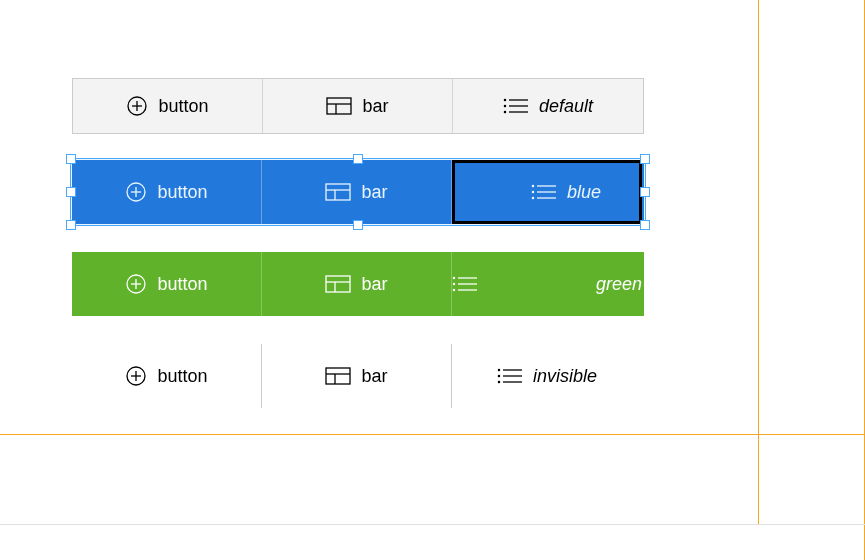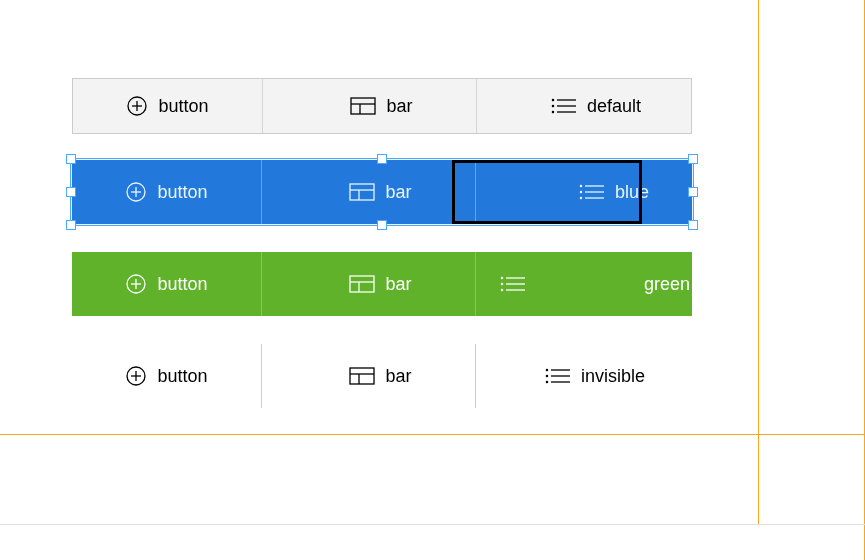--- a/index.html
+++ b/index.html
@@ -7,23 +7,23 @@
 
   .canvas { position: absolute; left: 0; top: 0; width: 865px; height: 560px; }
 
   .guide-v1 { position: absolute; left: 758px; top: 0; width: 0; height: 525px; border-left: 1px solid #f5a623; }
   .guide-v2 { position: absolute; left: 864px; top: 0; width: 0; height: 560px; border-left: 1px solid #f5a623; }
   .guide-h1 { position: absolute; left: 0; top: 434px; width: 865px; height: 0; border-top: 1px solid #f5a623; }
   .guide-h2 { position: absolute; left: 0; top: 524px; width: 865px; height: 0; border-top: 1px solid #e0e0e0; }
 
   .groups { position: absolute; left: 72px; top: 78px; }
 
-  .bg { display: flex; border: 1px solid #ccc; gap: 24px; }
+  .bg { display: flex; border: 1px solid #ccc; }
   .bg .cell { width: 190px; height: 54px; display: flex; align-items: center; justify-content: center; border-right: 1px solid rgba(0,0,0,0.12); }
-  .bg .cell:last-child { border-right: none; }
+  .bg .cell:last-child { border-right: none; font-style: italic; }
   .bg.default { background: #f3f3f3; color: #000; }
   .bg.blue    { background: #1d74d6; color: #fff; border: none; }
   .bg.blue .cell { width: 190px; height: 64px; border-right: 1px solid rgba(255,255,255,0.35); }
   .bg.blue .cell:last-child { border-right: none; padding-left: 38px; }
   .bg.green   { background: #5fb22a; color: #fff; border: none; }
   .bg.green .cell { height: 64px; border-right: 1px solid rgba(255,255,255,0.25); }
   .bg.green .cell:last-child { border-right: none; justify-content: space-between; }
   .bg.invisible { background: transparent; color: #000; border: none; }
   .bg.invisible .cell { border-right: 1px solid #ccc; }
   .bg.invisible .cell:last-child { border-right: none; text-align: right; }

